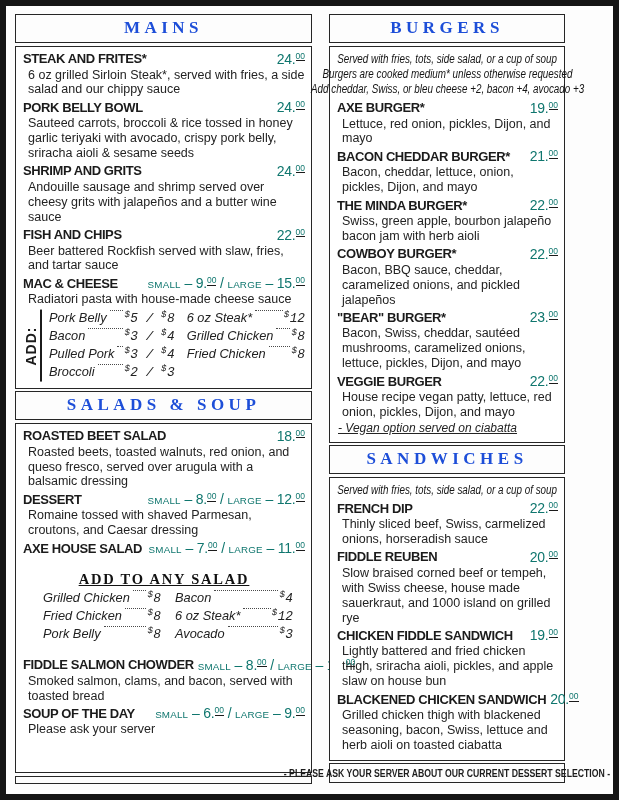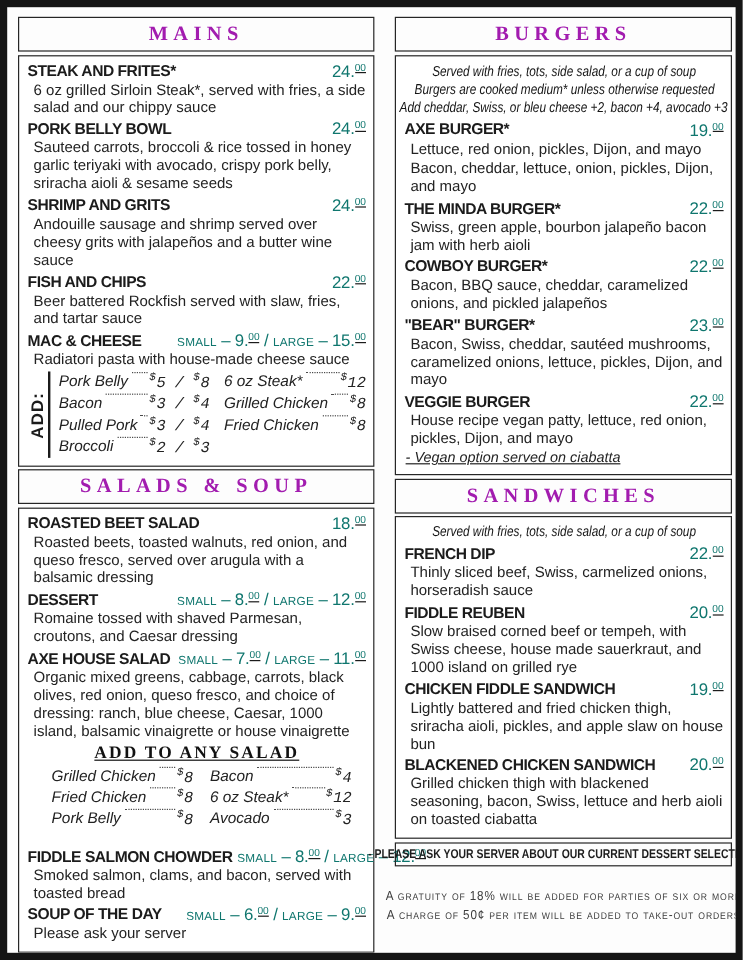--- a/index.html
+++ b/index.html
@@ -4,31 +4,31 @@
 <style>
   html,body { margin:0; padding:0; background:#e8e8e8; }
   .frame {
     box-sizing:border-box; width:619px; height:800px;
     border:6px solid #151515; background:#fdfdfd;
     padding:8px 9px; display:flex; gap:17px; overflow:hidden;
     font-family:"Liberation Sans","DejaVu Sans",sans-serif; color:#1a1a1a;
   }
   .col { display:flex; flex-direction:column; height:100%; }
   .col-left  { width:297px; }
-  .col-right { width:281px; }
+  .col-right { width:236px; }
 
   .panel { display:flex; flex-direction:column; }
   .panel.grow { flex:1; }
   .panel.grow .panel-body { flex:1; }
 
   .panel-header {
     box-sizing:border-box; border:1.6px solid #262626; margin-bottom:2.5px;
     text-align:center; font-family:"Liberation Serif","DejaVu Serif",serif;
     font-weight:bold; font-size:17px; letter-spacing:4.5px;
-    padding:3px 0 4px; color:#a21caf;
+    padding:3px 0 4px; color:#1d4ed8;
   }
   .panel-body {
     box-sizing:border-box; border:1.6px solid #262626; margin-bottom:2.5px;
     padding:4px 6px 5px 7px; background:#fff;
   }
   .bar {
     box-sizing:border-box; border:1.6px solid #262626; margin-bottom:2.5px;
     display:flex; justify-content:center; align-items:center;
     padding:3px 0; overflow:visible;
   }
@@ -67,21 +67,21 @@
   .addon-col.c1 { flex:1.06; }
   .addon-row {
     display:flex; align-items:flex-start; font-style:italic;
     font-size:12.8px; color:#222; line-height:1.3;
   }
   .addon-name { white-space:nowrap; }
   .addon-dots { flex:1; min-width:6px; border-bottom:1.7px dotted #4a4a4a; margin:0 1px 3px 3px; }
   .addon-price { white-space:nowrap;font-family:Liberation Mono, monospace; }
   .dsign { font-size:9px; vertical-align:super; margin-right:0.5px; }
 
-  .salad-add { margin:3px 4px 13px 4px; }
+  .salad-add { margin:15px 4px 13px 4px; }
   .salad-add-title {
     text-align:center; font-family:"Liberation Serif","DejaVu Serif",serif;
     font-weight:bold; font-size:14.5px; letter-spacing:1.8px;
     text-decoration:underline; margin-bottom:2px; color:#111;
   }
   .salad-cols { display:flex; gap:14px; padding:0 8px 0 16px; }
 
   .section-notes { display:flex; flex-direction:column; align-items:center; margin:1px 0 2px; }
   .section-notes div {
     white-space:nowrap; transform:scaleX(0.82);
@@ -205,21 +205,20 @@
                 <span class="item-name">DESSERT</span>
                 <span class="item-price"><span class="size-label">SMALL</span> – 8.<span class="cents">00</span> / <span class="size-label">LARGE</span> – 12.<span class="cents">00</span></span>
               </div>
               <div class="item-desc">Romaine tossed with shaved Parmesan, croutons, and Caesar dressing</div>
             </div>
             <div class="item">
               <div class="item-row">
                 <span class="item-name">AXE HOUSE SALAD</span>
                 <span class="item-price"><span class="size-label">SMALL</span> – 7.<span class="cents">00</span> / <span class="size-label">LARGE</span> – 11.<span class="cents">00</span></span>
               </div>
-              <div class="item-desc">Organic mixed greens, cabbage, carrots, black olives, red onion, queso fresco, and choice of dressing: ranch, blue cheese, Caesar, 1000 island, balsamic vinaigrette or house vinaigrette</div>
             </div>
           </div>
         <div class="salad-add">
           <div class="salad-add-title">ADD TO ANY SALAD</div>
           <div class="salad-cols">
             <div class="addon-col">
                 <div class="addon-row">
                   <span class="addon-name">Grilled Chicken</span>
                   <span class="addon-dots"></span>
                   <span class="addon-price"><span class="dsign">$</span>8</span>
@@ -290,20 +289,24 @@
           </div>
         <div>
             <div class="item">
               <div class="item-row">
                 <span class="item-name">AXE BURGER*</span>
                 <span class="item-price">19.<span class="cents">00</span></span>
               </div>
               <div class="item-desc">Lettuce, red onion, pickles, Dijon, and mayo</div>
             </div>
             <div class="item">
+              <div class="item-row">
+                <span class="item-name">BACON CHEDDAR BURGER*</span>
+                <span class="item-price">21.<span class="cents">00</span></span>
+              </div>
               <div class="item-desc">Bacon, cheddar, lettuce, onion, pickles, Dijon, and mayo</div>
             </div>
             <div class="item">
               <div class="item-row">
                 <span class="item-name">THE MINDA BURGER*</span>
                 <span class="item-price">22.<span class="cents">00</span></span>
               </div>
               <div class="item-desc">Swiss, green apple, bourbon jalapeño bacon jam with herb aioli</div>
             </div>
             <div class="item">

